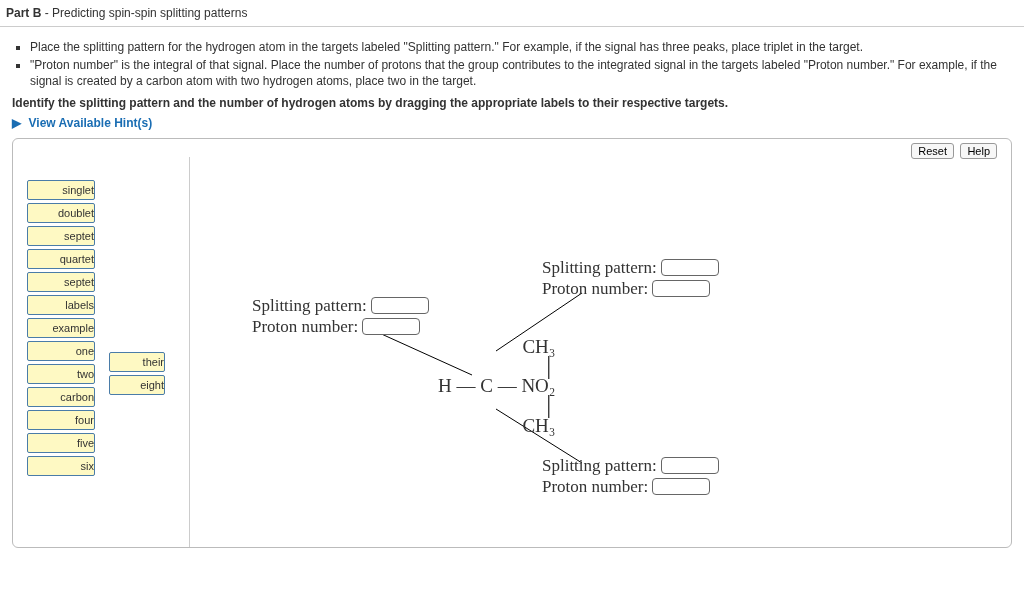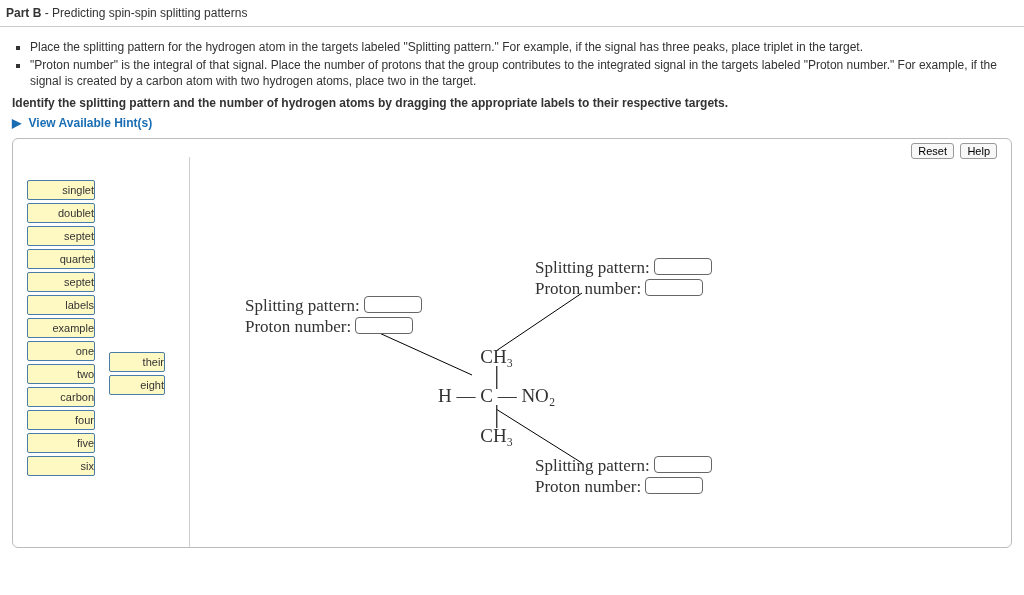--- a/index.html
+++ b/index.html
@@ -15,24 +15,24 @@
   .panel{border:1px solid #bbb;border-radius:6px;padding:10px 12px 0 12px;position:relative;height:398px;overflow:hidden}
   .toolbar{position:absolute;top:4px;right:14px}
   .btn{font-size:11px;background:#f7f7f7;border:1px solid #999;border-radius:3px;padding:1px 6px;margin-left:3px;cursor:pointer}
   .labels{position:absolute;left:14px;top:38px}
   .col{position:absolute}
   .col1{left:0;top:0}
   .col2{left:82px;top:172px}
   .tag{border:1px solid #4a7ca8;border-radius:2px;background:#fef9c3;padding:3px 0;margin:3px 0;text-align:right;width:66px;font-size:11px;color:#333;cursor:grab}
   .tag2{width:54px}
   .workspace{position:absolute;left:176px;top:18px;right:10px;bottom:0;border-left:1px solid #ccc}
-  .struct{position:absolute;left:248px;top:190px;font-family:'Times New Roman',serif;font-size:19px;line-height:1.05;text-align:center}
+  .struct{position:absolute;left:248px;top:180px;font-family:'Times New Roman',serif;font-size:19px;line-height:1.05;text-align:right}
   .struct .row{white-space:pre}
   .drop-group{position:absolute;font-family:'Times New Roman',serif;font-size:17px}
-  .drop-group .ln{display:flex;margin:1px 5px}
+  .drop-group .ln{display:flex;align-items:center;margin:1px 12px}
   .drop-group .lbl{white-space:nowrap}
   .dropbox{display:inline-block;width:56px;height:15px;border:1px solid #666;border-radius:4px;margin-left:4px;background:#fff}
   .g1{left:50px;top:138px}
   .g2{left:340px;top:100px}
   .g3{left:340px;top:298px}
   svg.lines{position:absolute;left:0;top:0;width:100%;height:100%;pointer-events:none}
 </style>
 </head>
 <body>
 

